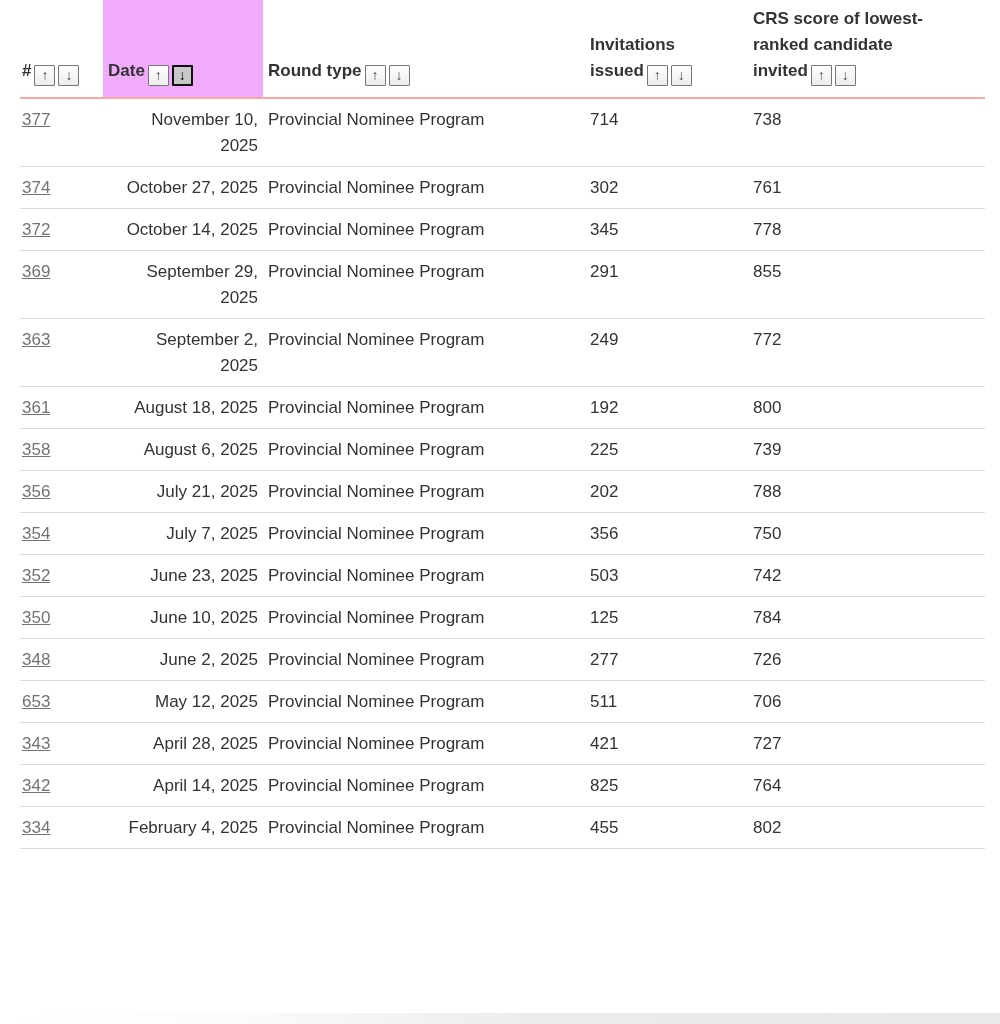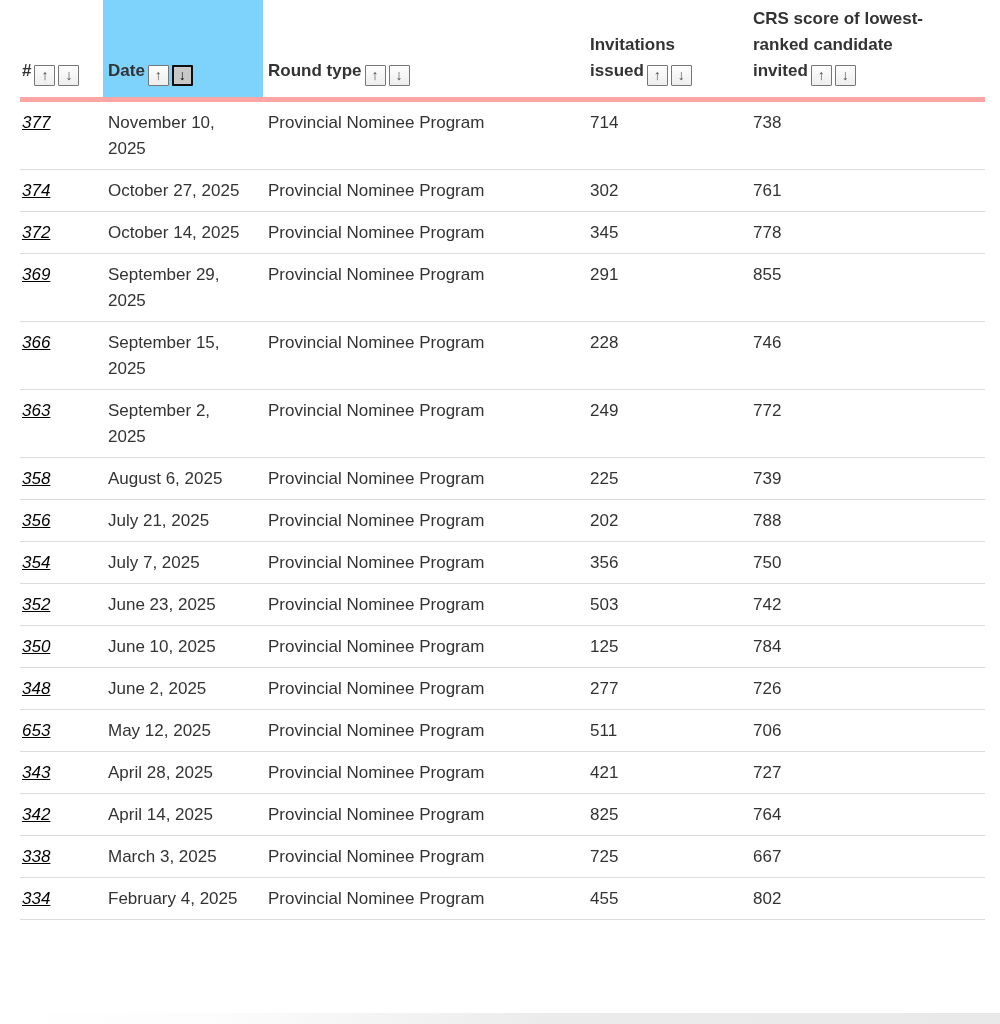--- a/index.html
+++ b/index.html
@@ -29,24 +29,24 @@
   col.c-invitations { width: 163px; }
   col.c-crs { width: auto; }
 
   thead th {
     text-align: left;
     vertical-align: bottom;
     font-weight: 700;
     font-size: 17px;
     line-height: 26px;
     padding: 6px 5px 11px 5px;
-    border-bottom: 5px solid #fca5a5;
+    border-bottom: 2px solid #fca5a5;
   }
   thead th.col-number { padding-left: 2px; }
-  thead th.col-date { background: #7dd3fc; }
+  thead th.col-date { background: #f0abfc; }
 
   .hdr-label { white-space: pre-line; }
 
   .sort-btn {
     display: inline-flex;
     align-items: center;
     justify-content: center;
     width: 21px;
     height: 21px;
     margin-left: 3px;
@@ -67,27 +67,26 @@
   }
 
   tbody td {
     font-size: 17px;
     line-height: 26px;
     vertical-align: top;
     padding: 8px 5px 7px 5px;
     border-bottom: 1px solid #dcdcdc;
   }
   tbody td.cell-number { padding-left: 2px; }
-  td.cell-date { white-space: pre-line; }
+  td.cell-date { white-space: pre-line; text-align: right; }
 
   a.round-link {
-    color: #000000;
+    color: #737373;
     text-decoration: underline;
     cursor: pointer;
-    font-style: italic;
   }
 
   .bottom-strip {
     position: absolute;
     left: 0;
     right: 0;
     bottom: 0;
     height: 11px;
     background: linear-gradient(to right, #ffffff 0%, #fcfcfc 22%, #ebebeb 55%, #e9e9e9 100%);
   }
@@ -175,38 +174,37 @@
 
   <tr>
     <td class="cell-number"><a class="round-link" href="#">369</a></td>
     <td class="cell-date">September 29,
 2025</td>
     <td>Provincial Nominee Program</td>
     <td>291</td>
     <td>855</td>
   </tr>
 
-  <tr>
-    <td class="cell-number"><a class="round-link" href="#">366</a></td>
-    <td class="cell-date">September 15,
-2025</td>
-    <td>Provincial Nominee Program</td>
-    <td>228</td>
-    <td>746</td>
-  </tr>
 
   <tr>
     <td class="cell-number"><a class="round-link" href="#">363</a></td>
     <td class="cell-date">September 2,
 2025</td>
     <td>Provincial Nominee Program</td>
     <td>249</td>
     <td>772</td>
   </tr>
 
+  <tr>
+    <td class="cell-number"><a class="round-link" href="#">361</a></td>
+    <td class="cell-date">August 18, 2025</td>
+    <td>Provincial Nominee Program</td>
+    <td>192</td>
+    <td>800</td>
+  </tr>
 
   <tr>
     <td class="cell-number"><a class="round-link" href="#">358</a></td>
     <td class="cell-date">August 6, 2025</td>
     <td>Provincial Nominee Program</td>
     <td>225</td>
     <td>739</td>
   </tr>
 
   <tr>
@@ -267,27 +265,20 @@
 
   <tr>
     <td class="cell-number"><a class="round-link" href="#">342</a></td>
     <td class="cell-date">April 14, 2025</td>
     <td>Provincial Nominee Program</td>
     <td>825</td>
     <td>764</td>
   </tr>
 
 
-  <tr>
-    <td class="cell-number"><a class="round-link" href="#">338</a></td>
-    <td class="cell-date">March 3, 2025</td>
-    <td>Provincial Nominee Program</td>
-    <td>725</td>
-    <td>667</td>
-  </tr>
 
 
   <tr>
     <td class="cell-number"><a class="round-link" href="#">334</a></td>
     <td class="cell-date">February 4, 2025</td>
     <td>Provincial Nominee Program</td>
     <td>455</td>
     <td>802</td>
   </tr>
 

